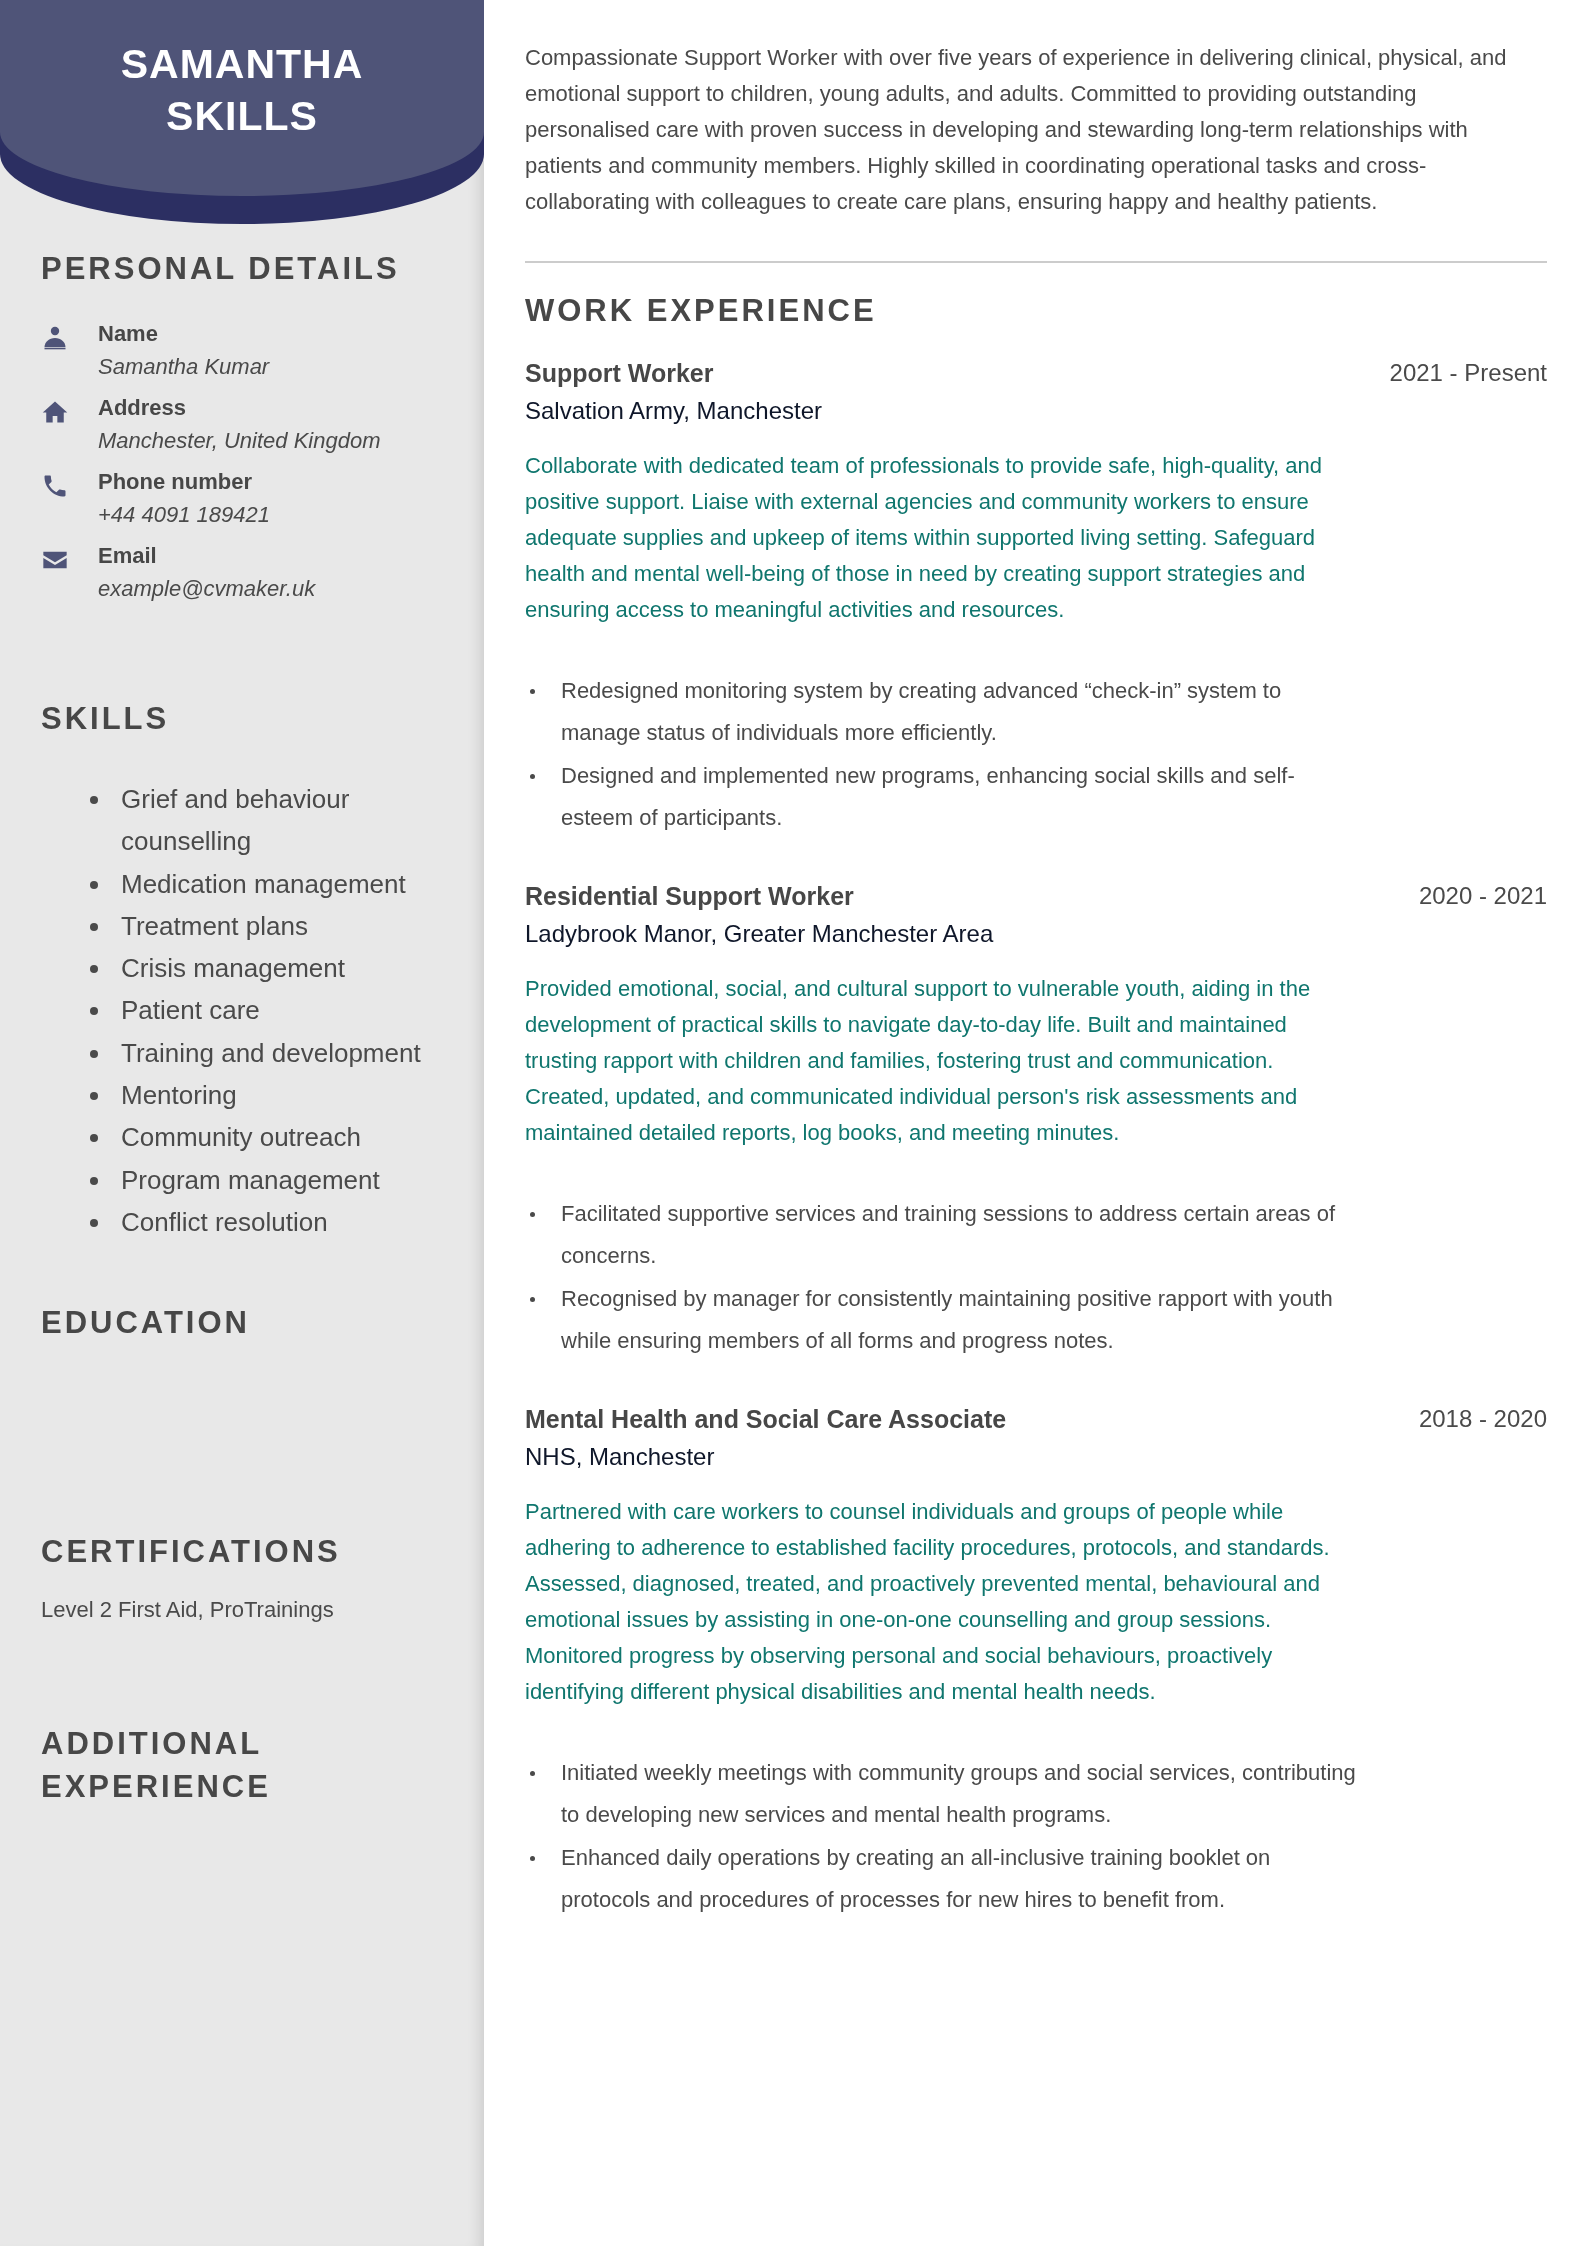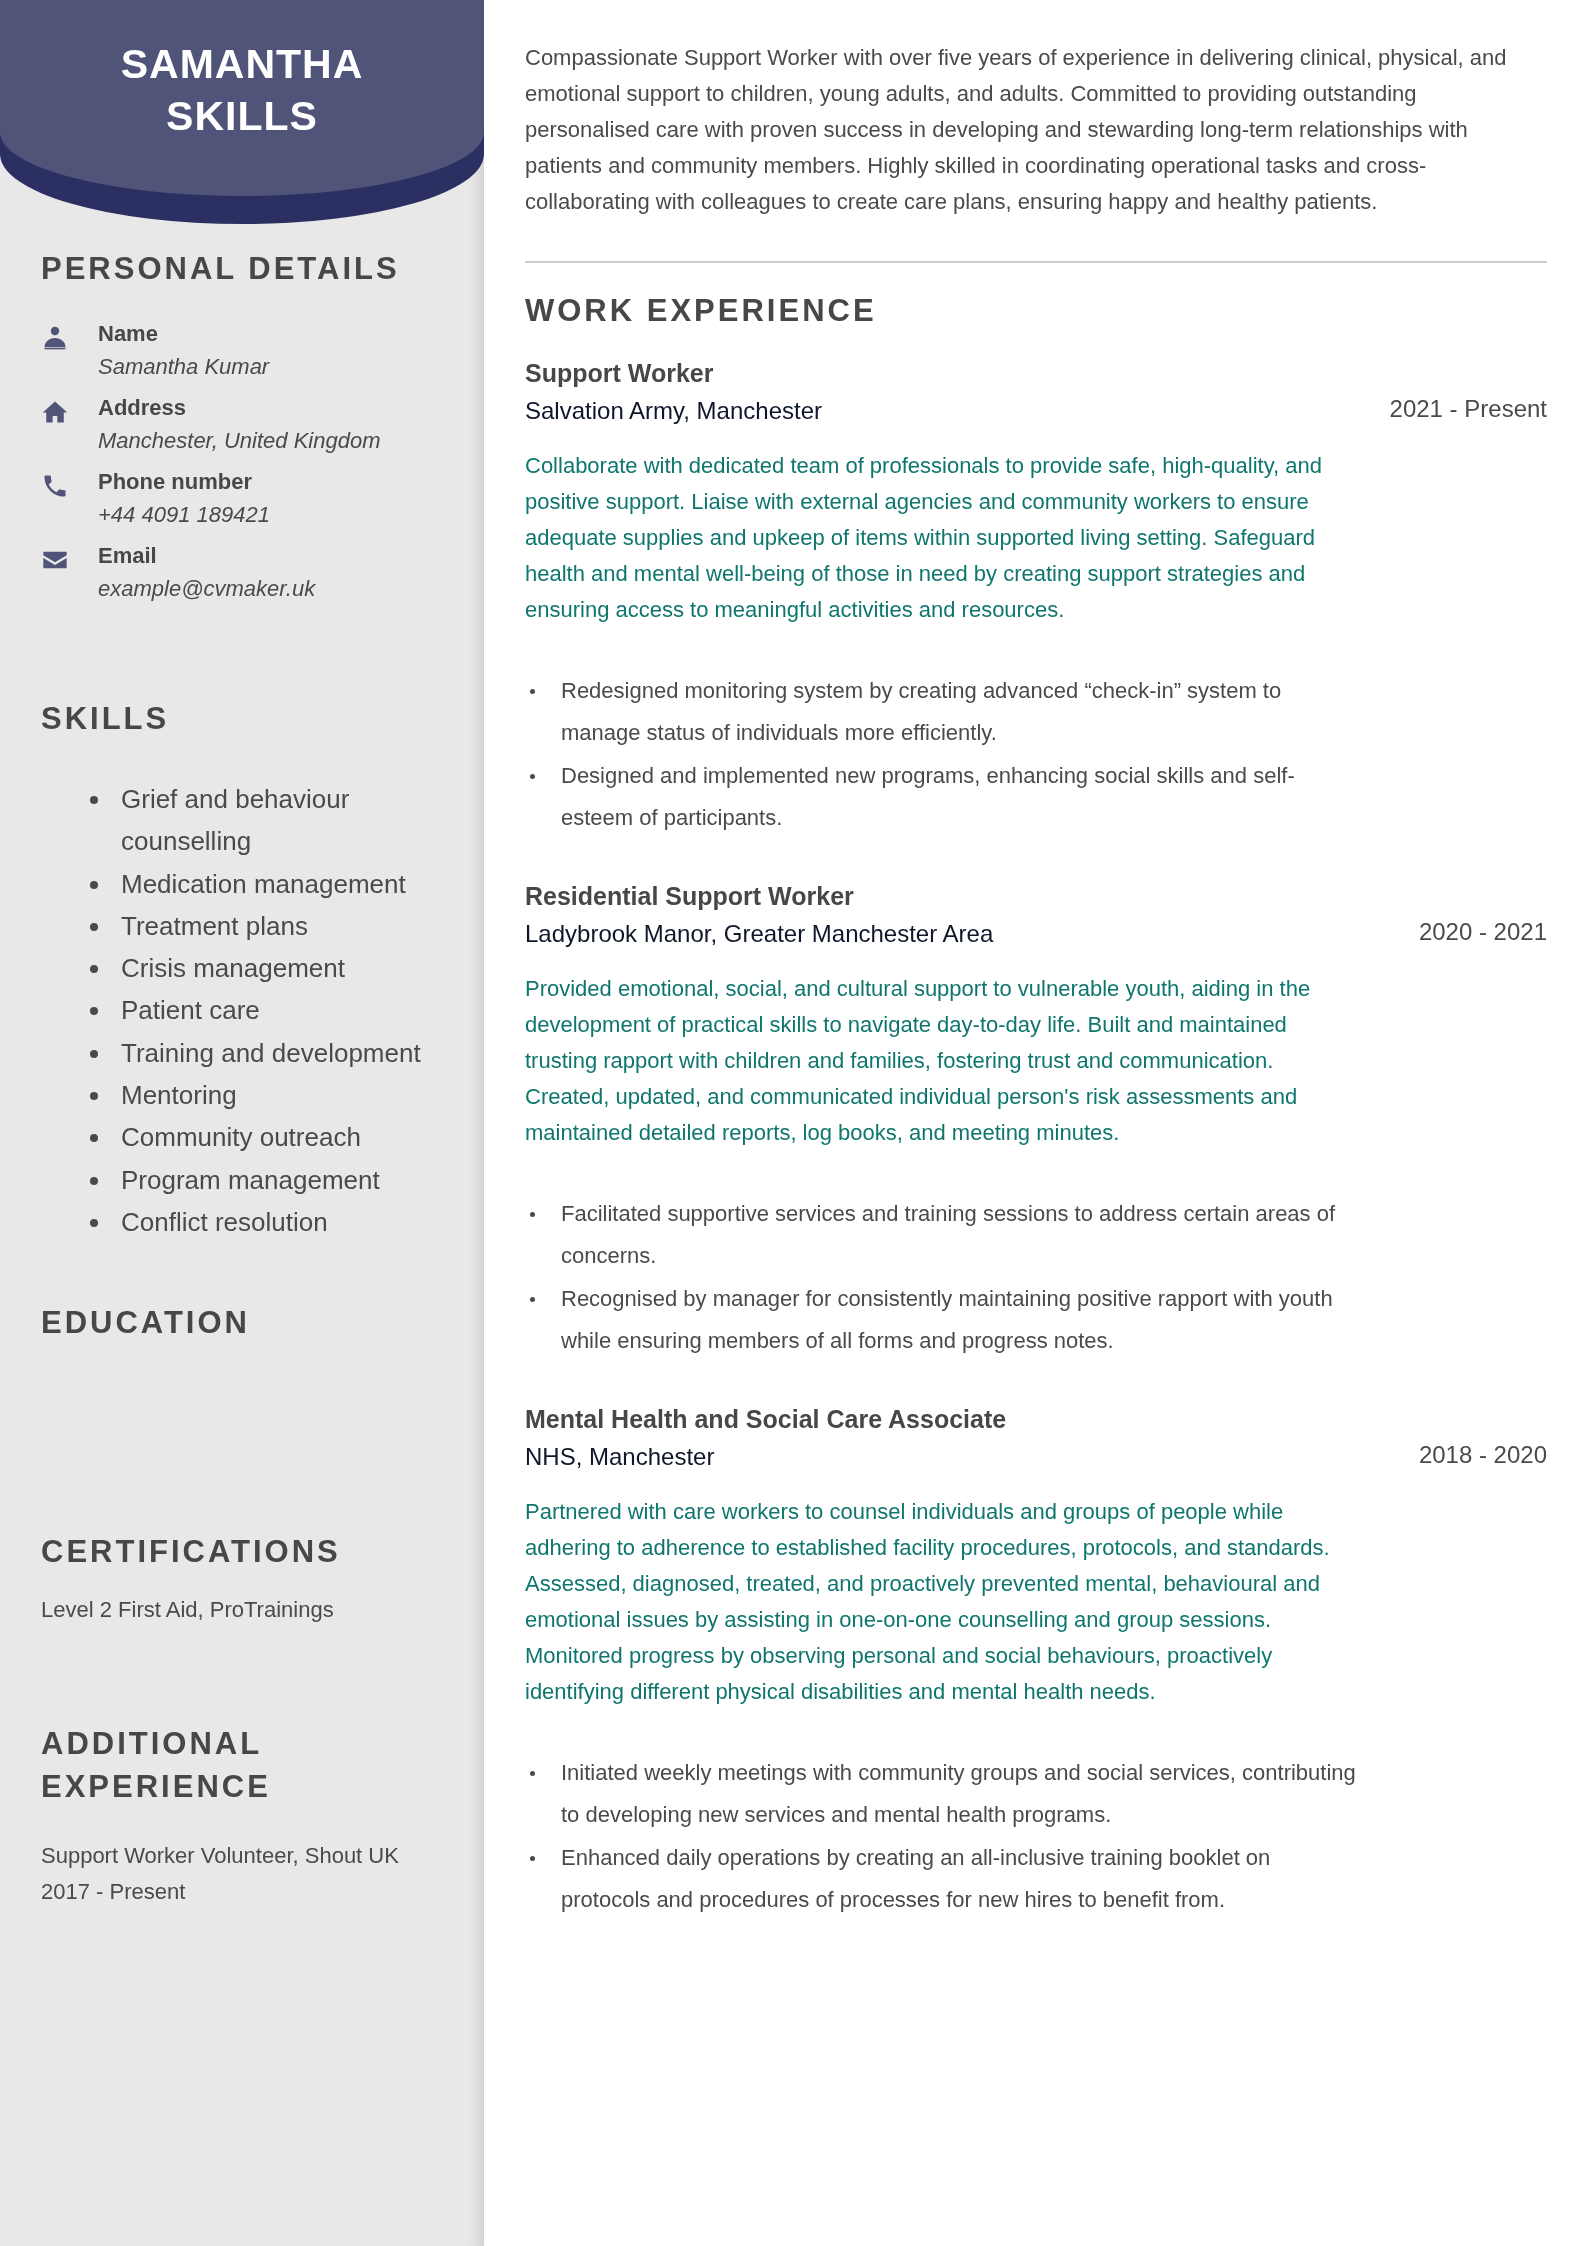--- a/index.html
+++ b/index.html
@@ -48,21 +48,21 @@
   .side-text { position: absolute; left: 41px; width: 420px; font-size: 22px; line-height: 36px; color: #4a4a4a; }
 
   
   .main { position: absolute; left: 525px; top: 0; width: 1022px; }
   .summary { position: absolute; left: 0; top: 40px; width: 1022px; font-size: 22px; line-height: 36px; color: #4a4a4a; }
   .separator { position: absolute; left: 0; top: 261px; width: 1022px; height: 2px; background: #cccccc; }
   .main-heading { position: absolute; left: 0; top: 290px; font-size: 31px; font-weight: bold; letter-spacing: 3px; color: #474747; line-height: 42px; }
 
   .job { position: absolute; left: 0; width: 1022px; }
   .job .title { position: absolute; left: 0; top: 0; font-size: 25px; font-weight: bold; color: #474747; line-height: 36px; }
-  .job .dates { position: absolute; right: 0; top: 0; font-size: 24px; color: #4a4a4a; line-height: 36px; margin-top: 36px; }
+  .job .dates { position: absolute; right: 0; top: 0; font-size: 24px; color: #4a4a4a; line-height: 36px; }
   .job .company { position: absolute; left: 0; top: 38px; font-size: 24px; color: #0f172a; line-height: 36px; }
   .job .desc { position: absolute; left: 0; top: 93px; width: 815px; font-size: 22px; line-height: 36px; color: #0f766e; }
   .job .bullets { position: absolute; left: 0; width: 840px; list-style: none; }
   .job .bullets li { position: relative; padding-left: 36px; font-size: 22px; line-height: 42.3px; color: #4a4a4a; }
   .job .bullets li::before { content: ""; position: absolute; left: 5px; top: 19px; width: 5px; height: 5px; border-radius: 50%; background: #4a4a4a; }
 </style>
 </head>
 <body>
 
 <aside class="sidebar">
@@ -134,24 +134,20 @@
 
   <h2 class="side-heading" style="top:1301px">EDUCATION</h2>
 
   <h2 class="side-heading" style="top:1530px">CERTIFICATIONS</h2>
   <p class="side-text" style="top:1592px">Level 2 First Aid, ProTrainings</p>
 
   <h2 class="side-heading" style="top:1722px">
     <span style="display:block">ADDITIONAL</span>
     <span style="display:block">EXPERIENCE</span>
   </h2>
-  <p class="side-text" style="top:1838px">
-    <span style="display:block">Support Worker Volunteer, Shout UK</span>
-    <span style="display:block">2017 - Present</span>
-  </p>
 </aside>
 
 <main class="main">
   <p class="summary">Compassionate Support Worker with over five years of experience in delivering clinical, physical, and emotional support to children, young adults, and adults. Committed to providing outstanding personalised care with proven success in developing and stewarding long-term relationships with patients and community members. Highly skilled in coordinating operational tasks and cross-collaborating with colleagues to create care plans, ensuring happy and healthy patients.</p>
   <div class="separator"></div>
   <h2 class="main-heading">WORK EXPERIENCE</h2>
 
   <section class="job" style="top:355px">
     <div class="title">Support Worker</div>
     <div class="dates">2021 - Present</div>

